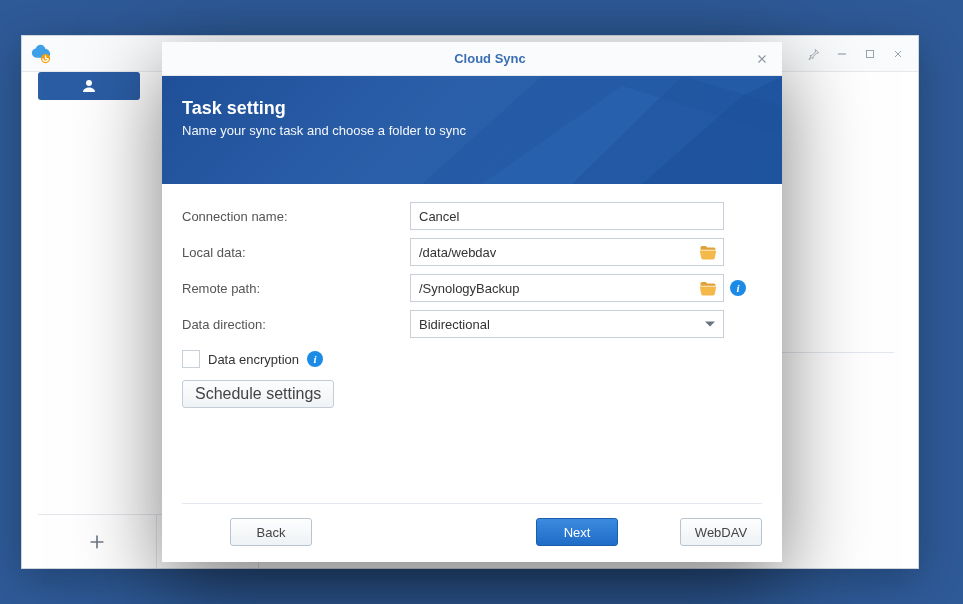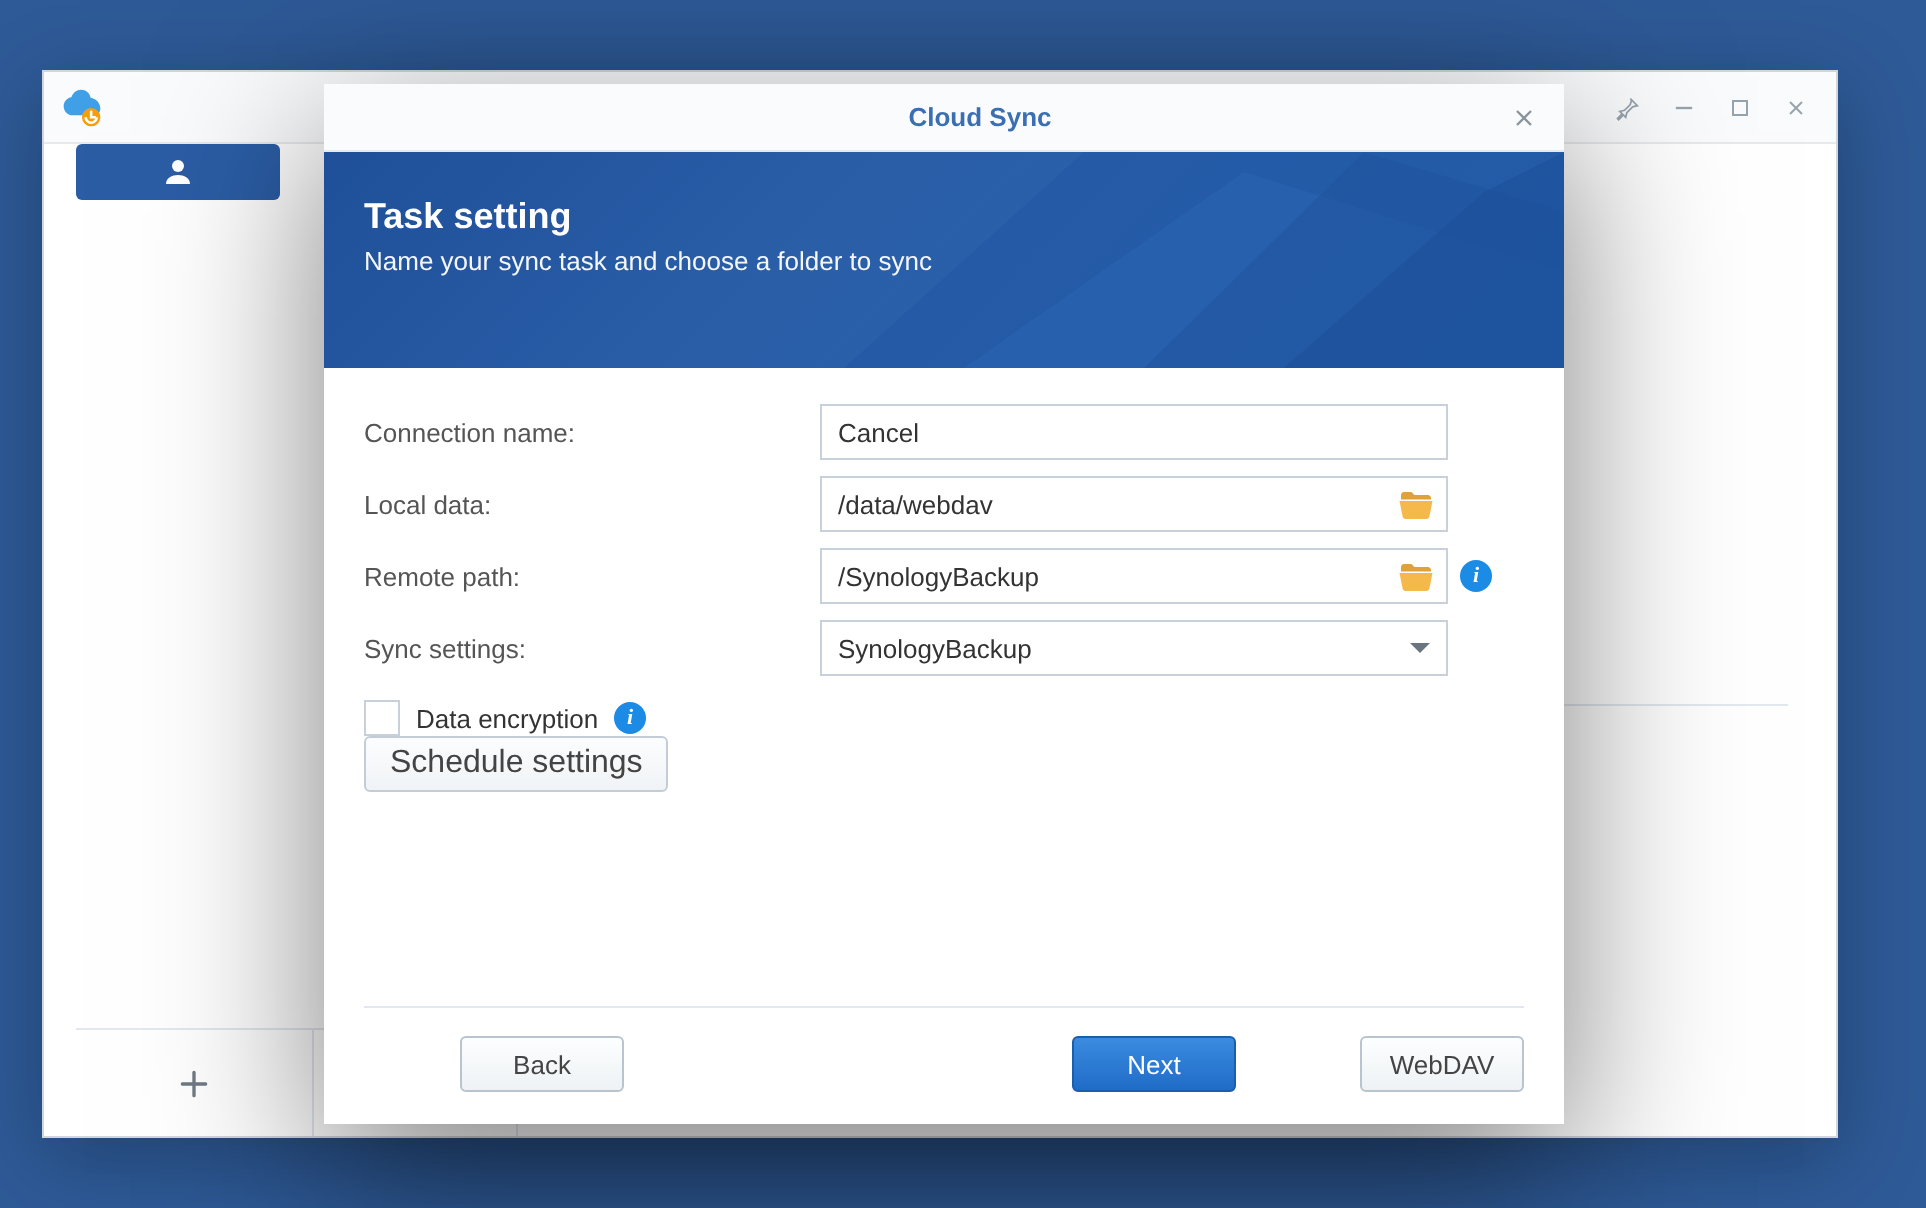--- a/index.html
+++ b/index.html
@@ -225,21 +225,21 @@
     display: inline-flex;
     align-items: center;
     justify-content: center;
     line-height: 1;
   }
 
   .encryption-row {
     display: flex;
     align-items: center;
     gap: 8px;
-    margin: 10px 0 0 0;
+    margin: 10px 0 12px 0;
   }
   .checkbox {
     width: 18px; height: 18px;
     border: 1px solid #c8d1da;
     background: #fff;
   }
 
   .sched-btn {
     height: 28px;
     padding: 0 12px;
@@ -404,24 +404,24 @@
               <path d="M2 4c0-1 .8-2 2-2h5l2 2h9c1 0 2 1 2 2v1H2V4z" fill="#e0a13a"></path>
               <path d="M1 8h22l-2 10c0 1-1 2-2 2H5c-1 0-2-1-2-2L1 8z" fill="#f4b94a"></path>
             </svg>
           </span>
         </div>
         <span class="info-icon">i</span>
       </div>
     </div>
 
     <div class="form-row">
-      <div class="form-label">Sync settings:</div>
+      <div class="form-label">Data direction:</div>
       <div class="form-field">
         <div class="select-input">
-          <span>SynologyBackup</span>
+          <span>Bidirectional</span>
           <span class="caret"></span>
         </div>
       </div>
     </div>
 
     <div class="encryption-row">
       <div class="checkbox"></div>
       <span>Data encryption</span>
       <span class="info-icon">i</span>
     </div>

